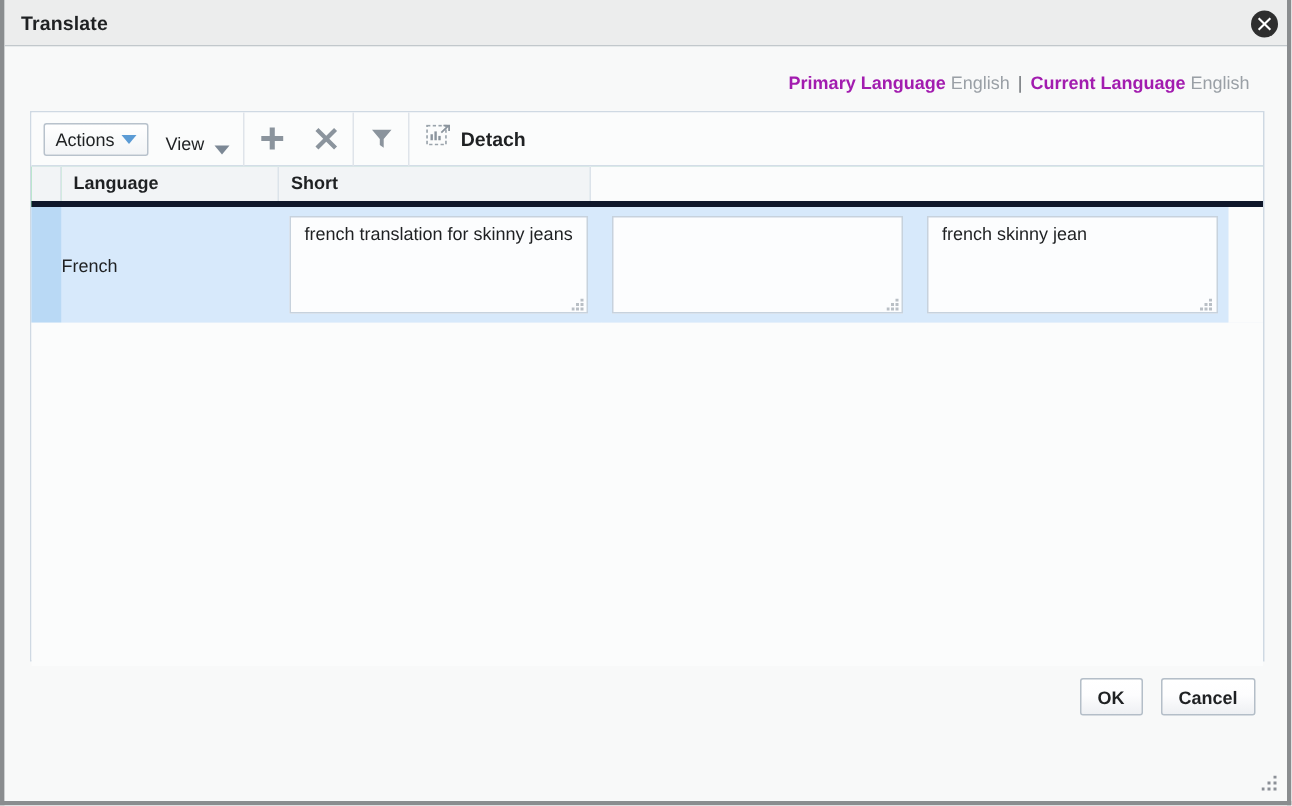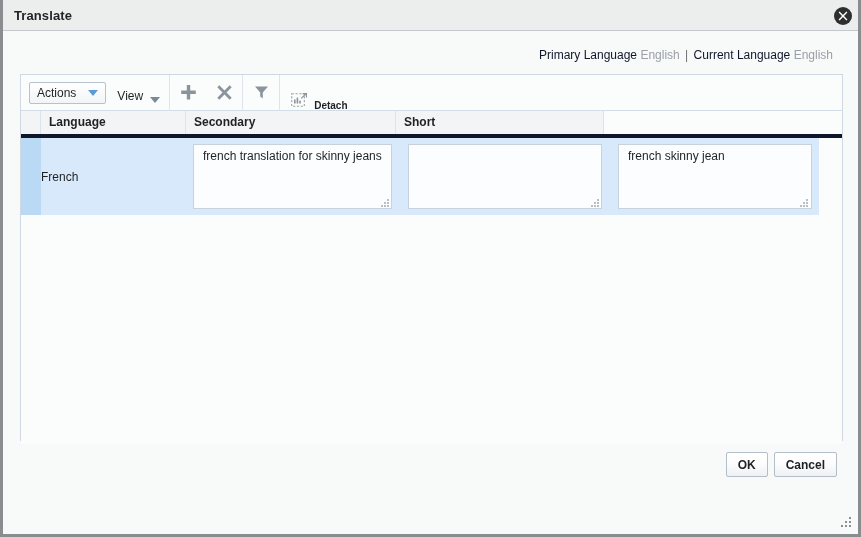--- a/index.html
+++ b/index.html
@@ -71,22 +71,22 @@
 
   
   .lang-line {
     position: absolute;
     right: 25px;
     top: 17px;
     white-space: nowrap;
     font-size: 12px;
   }
   .lang-label {
-    font-weight: normal;
-    color: #0f172a;
+    font-weight: bold;
+    color: #a21caf;
   }
   .lang-value {
     color: #9aa0a6;
     font-weight: normal;
   }
   .lang-sep {
     color: #6b7075;
     padding: 0 2px;
   }
 
@@ -120,21 +120,21 @@
   }
   .tb-sep {
     width: 1px;
     height: 36px;
     background: #dfe4ea;
     margin: 0 0px;
   }
   .btn-actions {
     display: inline-flex;
     align-items: center;
-    gap: 12px;
+    gap: 5px;
     height: 22px;
     padding: 0 7px;
     margin-left: 3px;
     box-sizing: border-box;
     border: 1px solid #b8c2cc;
     border-radius: 2px;
     background: linear-gradient(#ffffff, #f2f4f6);
     cursor: pointer;
     font-size: 12px;
     color: #1f2123;
@@ -165,26 +165,26 @@
   .icon-btn {
     width: 36px;
     height: 36px;
     display: inline-flex;
     align-items: center;
     justify-content: center;
     cursor: pointer;
   }
   .detach-btn {
     display: inline-flex;
-    align-items: flex-end;
+    align-items: center;
     gap: 7px;
     height: 36px;
     padding: 0 12px 0 11px;
     cursor: pointer;
-    font-size: 10px;
+    font-size: 13px;
     font-weight: bold;
     color: #1f2123;
   }
 
   
   .col-head-row {
     display: flex;
     height: 23px;
     background: #22c55e;
     border-bottom: 4px solid #0f172a;
@@ -271,21 +271,21 @@
     background: #fbfcfc;
     height: 229px;
   }
 
   
   .footer {
     position: absolute;
     right: 21px;
     top: 421px;
     display: flex;
-    gap: 6px;
+    gap: 12px;
   }
   .fbtn {
     min-width: 32px;
     height: 25px;
     box-sizing: border-box;
     padding: 0 11px;
     border: 1px solid #b4bec8;
     border-radius: 2px;
     background: linear-gradient(#ffffff 0%, #fdfdfe 45%, #eef0f3 100%);
     font-family: "Liberation Sans", sans-serif;
@@ -375,21 +375,20 @@
               <path d="M10.2 5.4 L15.2 0.6 M11.6 0.6 H15.4 V4.4" fill="none" stroke="#8b949d" stroke-width="1.2"></path>
             </svg>
           </span>
           <span>Detach</span>
         </div>
       </div>
 
       <div class="col-head-row">
         <div class="ch sel"></div>
         <div class="ch c-lang">Language</div>
-        <div class="ch c-sec">Secondary</div>
         <div class="ch c-short">Short</div>
         <div class="ch c-pad"></div>
       </div>
 
       <div class="data-row">
         <div class="cell sel"></div>
         <div class="cell c-lang">French</div>
 
         <div class="cell c-desc">
           <div class="ta-wrap">

